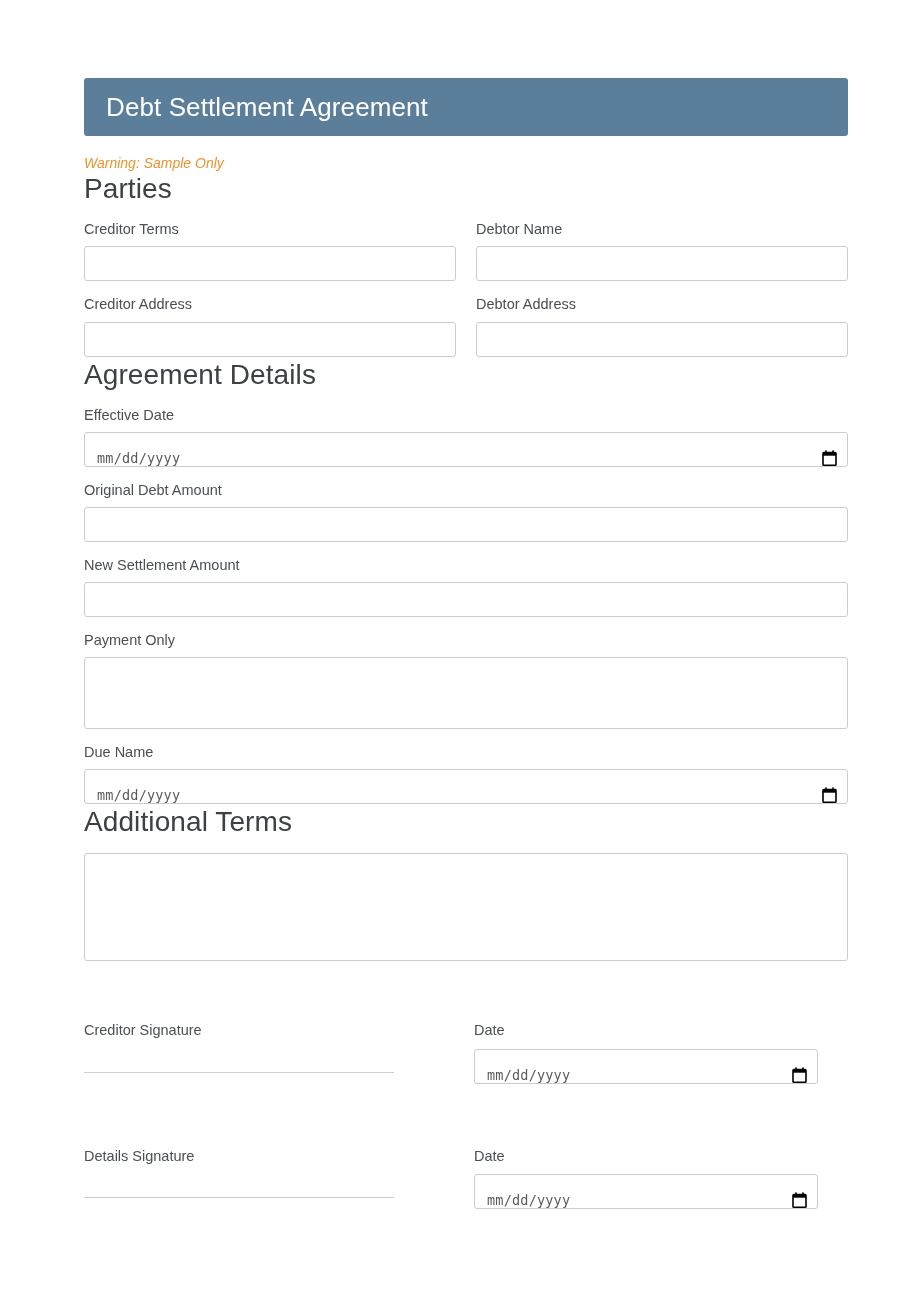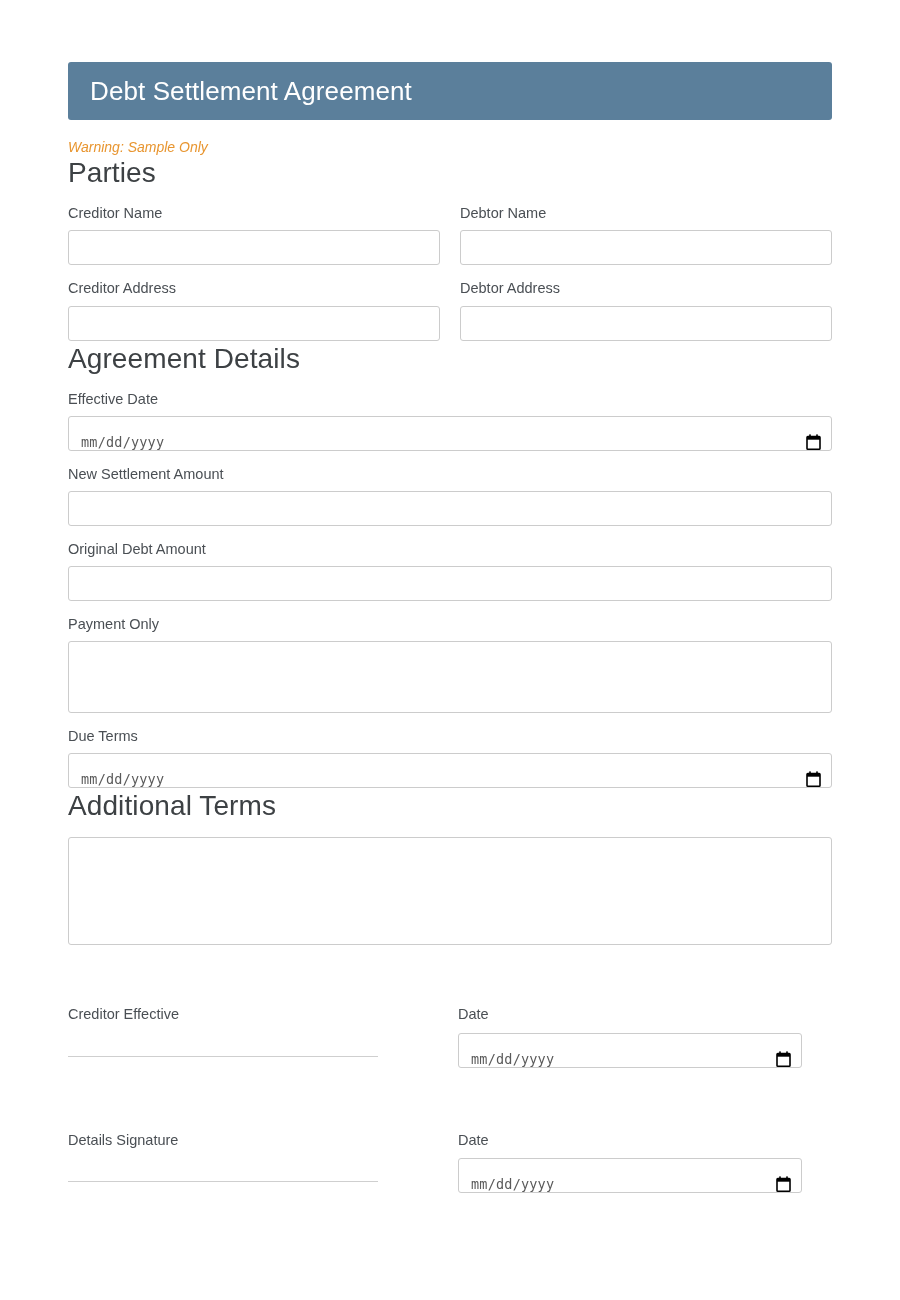--- a/index.html
+++ b/index.html
@@ -13,21 +13,21 @@
     width: 900px;
     height: 1300px;
     overflow: hidden;
     font-family: "Liberation Sans", sans-serif;
     color: #3d4144;
     -webkit-font-smoothing: antialiased;
   }
 
   .page {
     width: 740px;
-    padding: 0;
+    padding: 16px;
   }
 
   .content {
     margin-left: 68px;
     width: 764px;
   }
 
   
   .doc-header {
     margin-top: 62px;
@@ -181,21 +181,21 @@
     <div class="doc-header">
       <h1>Debt Settlement Agreement</h1>
     </div>
 
     <div class="warning-note">Warning: Sample Only</div>
 
     <h2 class="section-title">Parties</h2>
 
     <div class="row-2">
       <div class="col field">
-        <label class="field-label">Creditor Name</label>
+        <label class="field-label">Creditor Terms</label>
         <input class="text-input" type="text" placeholder="" style="">
       </div>
       <div class="col field">
         <label class="field-label">Debtor Name</label>
         <input class="text-input" type="text" placeholder="" style="">
       </div>
     </div>
 
     <div class="row-2">
       <div class="col field">
@@ -217,36 +217,36 @@
         <svg class="calendar-glyph" viewBox="0 0 15 16">
           <rect x="3.2" y="0.4" width="1.6" height="3" fill="#000000"></rect>
           <rect x="10.2" y="0.4" width="1.6" height="3" fill="#000000"></rect>
           <rect x="1" y="2.6" width="13" height="12.6" rx="0.8" fill="none" stroke="#000000" stroke-width="1.6"></rect>
           <rect x="1" y="2.6" width="13" height="3.1" fill="#000000"></rect>
         </svg>
       </div>
     </div>
 
     <div class="field">
+      <label class="field-label">Original Debt Amount</label>
+      <input class="text-input" type="text" placeholder="" style="">
+    </div>
+
+    <div class="field">
       <label class="field-label">New Settlement Amount</label>
       <input class="text-input" type="text" placeholder="" style="">
     </div>
 
     <div class="field">
-      <label class="field-label">Original Debt Amount</label>
-      <input class="text-input" type="text" placeholder="" style="">
-    </div>
-
-    <div class="field">
       <label class="field-label">Payment Only</label>
       <textarea class="area-input area-sm" placeholder="" style=""></textarea>
     </div>
 
     <div class="field">
-      <label class="field-label">Due Terms</label>
+      <label class="field-label">Due Name</label>
       <div class="date-input">
         <span class="date-placeholder">mm/dd/yyyy</span>
         <svg class="calendar-glyph" viewBox="0 0 15 16">
           <rect x="3.2" y="0.4" width="1.6" height="3" fill="#000000"></rect>
           <rect x="10.2" y="0.4" width="1.6" height="3" fill="#000000"></rect>
           <rect x="1" y="2.6" width="13" height="12.6" rx="0.8" fill="none" stroke="#000000" stroke-width="1.6"></rect>
           <rect x="1" y="2.6" width="13" height="3.1" fill="#000000"></rect>
         </svg>
       </div>
     </div>
@@ -254,21 +254,21 @@
     <h2 class="section-title spaced">Additional Terms</h2>
 
     <div class="field">
       <textarea class="area-input area-lg" placeholder="" style=""></textarea>
     </div>
 
     <div class="sig-block">
 
       <div class="sig-row">
         <div class="sig-col-left">
-          <span class="sig-label">Creditor Effective</span>
+          <span class="sig-label">Creditor Signature</span>
           <div class="sig-line"></div>
         </div>
         <div class="sig-col-right">
           <span class="sig-label">Date</span>
           <div class="sig-date-field">
             <div class="date-input">
               <span class="date-placeholder">mm/dd/yyyy</span>
               <svg class="calendar-glyph" viewBox="0 0 15 16">
                 <rect x="3.2" y="0.4" width="1.6" height="3" fill="#000000"></rect>
                 <rect x="10.2" y="0.4" width="1.6" height="3" fill="#000000"></rect>

